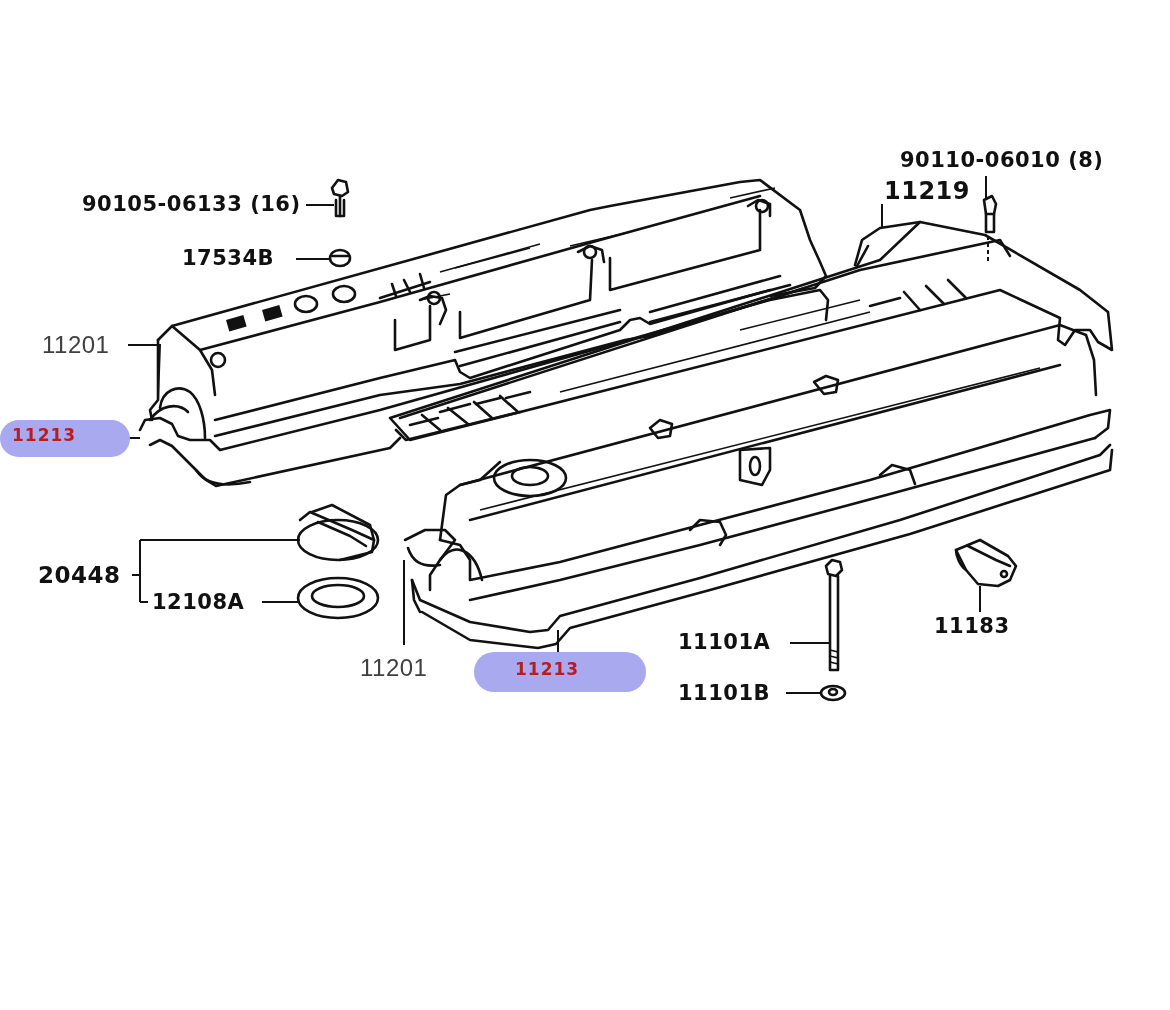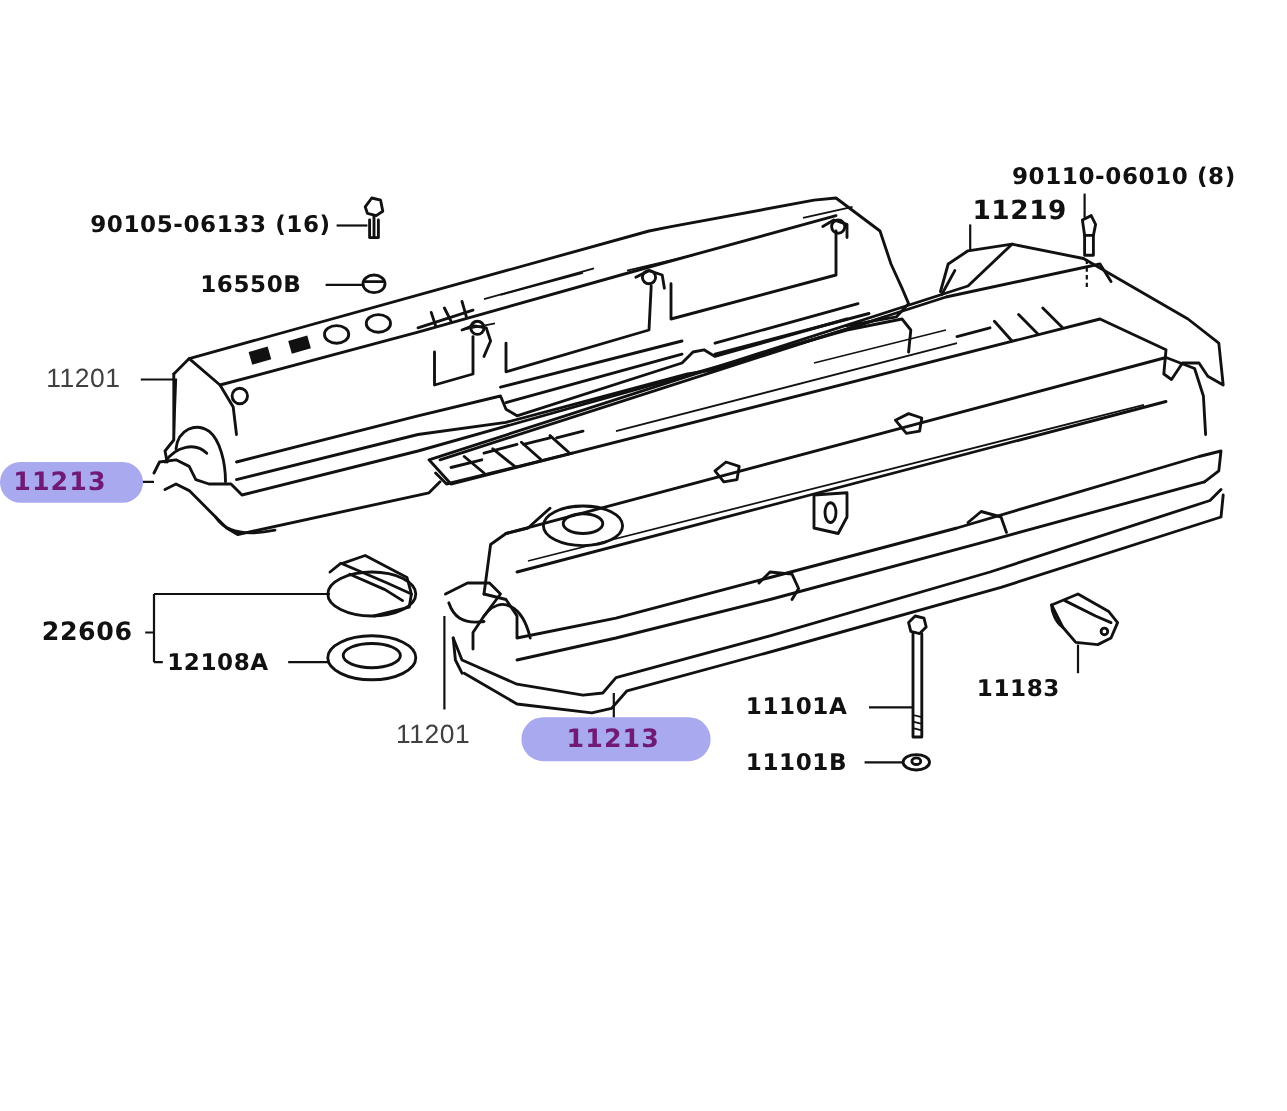--- a/index.html
+++ b/index.html
@@ -4,21 +4,21 @@
 <style>
   html, body { margin: 0; padding: 0; background: #ffffff; }
   body { width: 1170px; height: 1010px; position: relative; overflow: hidden;
          font-family: "Liberation Sans", sans-serif; }
   #diagram { position: absolute; left: 0; top: 0; width: 1170px; height: 1010px; }
   .lbl { position: absolute; font-family: "DejaVu Sans", sans-serif; font-weight: bold;
          font-size: 21px; color: #111; white-space: nowrap; letter-spacing: 0.5px; line-height: 1; }
   .lbl.thin { font-weight: normal; font-family: "Liberation Sans", sans-serif; font-size: 24px; color: #404040; }
   .hl { position: absolute; background: #a9a9ef; border-radius: 20px; }
   .hl-text { position: absolute; font-family: "DejaVu Sans", sans-serif; font-weight: bold;
-             font-size: 23px; color: #701a75; letter-spacing: 1px; line-height: 1; white-space: nowrap; }
+             font-size: 17px; color: #b91c1c; letter-spacing: 1px; line-height: 1; white-space: nowrap; }
   svg .ln { stroke: #111; stroke-width: 2.6; fill: none; stroke-linejoin: round; stroke-linecap: round; }
   svg .ln-t { stroke: #111; stroke-width: 1.6; fill: none; }
   svg .lead { stroke: #111; stroke-width: 2; fill: none; }
   svg .fillw { fill: #fff; }
   svg .fillb { fill: #111; }
 </style>
 </head>
 <body>
 
 <svg id="diagram" viewBox="0 0 1170 1010" xmlns="http://www.w3.org/2000/svg">
@@ -181,32 +181,32 @@
 
     <path class="lead" d="M790,643 L830,643"></path>
 
     <path class="lead" d="M786,693 L820,693"></path>
 
     <path class="lead" d="M980,586 L980,612"></path>
   </g>
 </svg>
 
 <div class="lbl" style="left:82px; top:194px;text-align:right;">90105-06133 (16)</div>
-<div class="lbl" style="left:182px; top:248px;">16550B</div>
+<div class="lbl" style="left:182px; top:248px;">17534B</div>
 <div class="lbl thin" style="left:42px; top:333px;">11201</div>
 
 <div class="hl" style="left:0px; top:420px; width:130px; height:37px;"></div>
 <div class="hl-text" style="left:12px; top:427px;">11213</div>
 
 <div class="lbl" style="left:840px; top:179px; font-size:24px;margin-left:44px;">11219</div>
-<div class="lbl" style="left:920px; top:150px;">90110-06010 (8)</div>
-
-<div class="lbl" style="left:38px; top:564px; font-size:23px;">22606</div>
+<div class="lbl" style="left:900px; top:150px;">90110-06010 (8)</div>
+
+<div class="lbl" style="left:38px; top:564px; font-size:23px;">20448</div>
 <div class="lbl" style="left:152px; top:592px;">12108A</div>
 
 <div class="lbl thin" style="left:360px; top:656px;">11201</div>
 
 <div class="hl" style="left:474px; top:652px; width:172px; height:40px;"></div>
 <div class="hl-text" style="left:515px; top:661px;">11213</div>
 
 <div class="lbl" style="left:678px; top:632px;">11101A</div>
 <div class="lbl" style="left:678px; top:683px;">11101B</div>
-<div class="lbl" style="left:888px; top:616px;">11183</div>
+<div class="lbl" style="left:934px; top:616px;">11183</div>
 
 </body></html>

